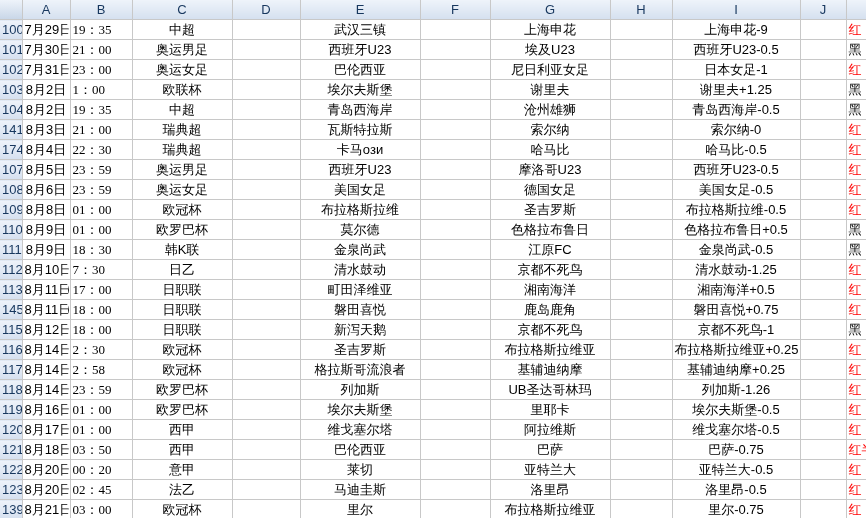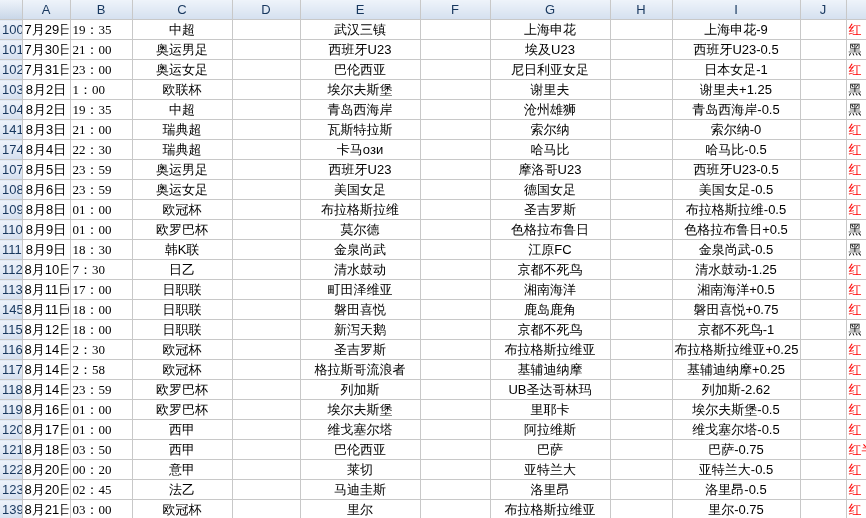--- a/index.html
+++ b/index.html
@@ -358,21 +358,21 @@
         <tr>
           <td class="rowhead">118</td>
           <td class="dateCell">8月14日</td>
           <td class="timeCell">23：59</td>
           <td class="ctr cn">欧罗巴杯</td>
           <td class="ctr"></td>
           <td class="ctr cn">列加斯</td>
           <td class="ctr"></td>
           <td class="ctr cn">UB圣达哥林玛</td>
           <td class="ctr"></td>
-          <td class="ctr cn">列加斯-2.62</td>
+          <td class="ctr cn">列加斯-1.26</td>
           <td class="ctr"></td>
           <td class="kcell cn" style="color: rgb(255, 0, 0);">红（7-0）</td>
         </tr>
         <tr>
           <td class="rowhead">119</td>
           <td class="dateCell">8月16日</td>
           <td class="timeCell">01：00</td>
           <td class="ctr cn">欧罗巴杯</td>
           <td class="ctr"></td>
           <td class="ctr cn">埃尔夫斯堡</td>

